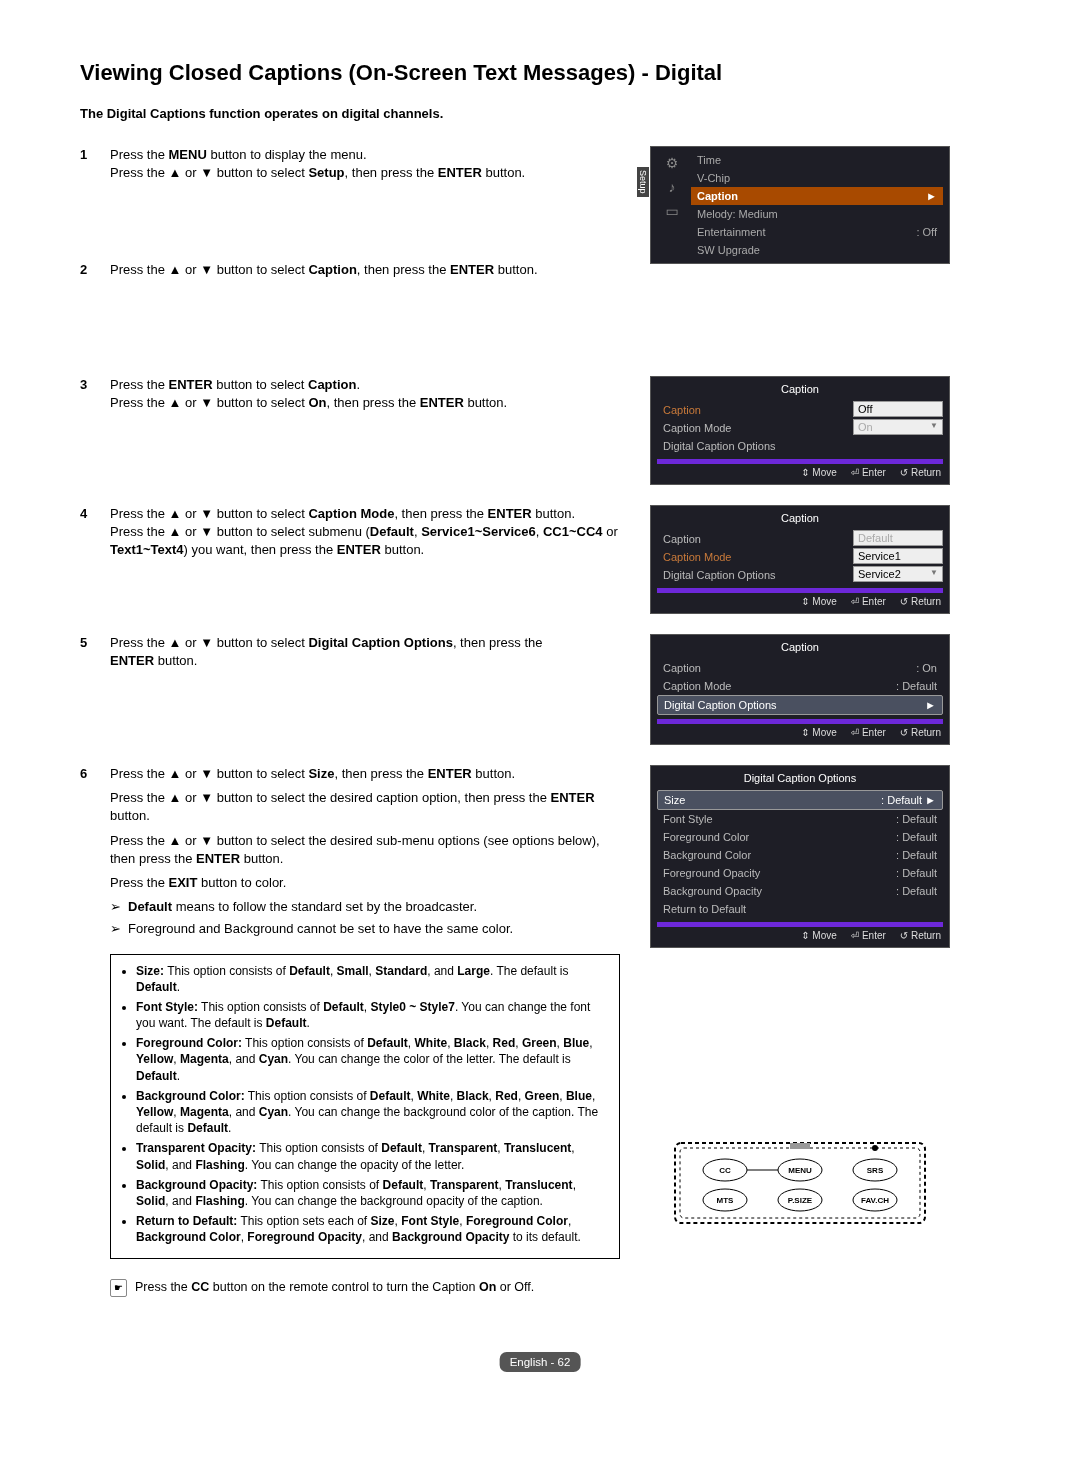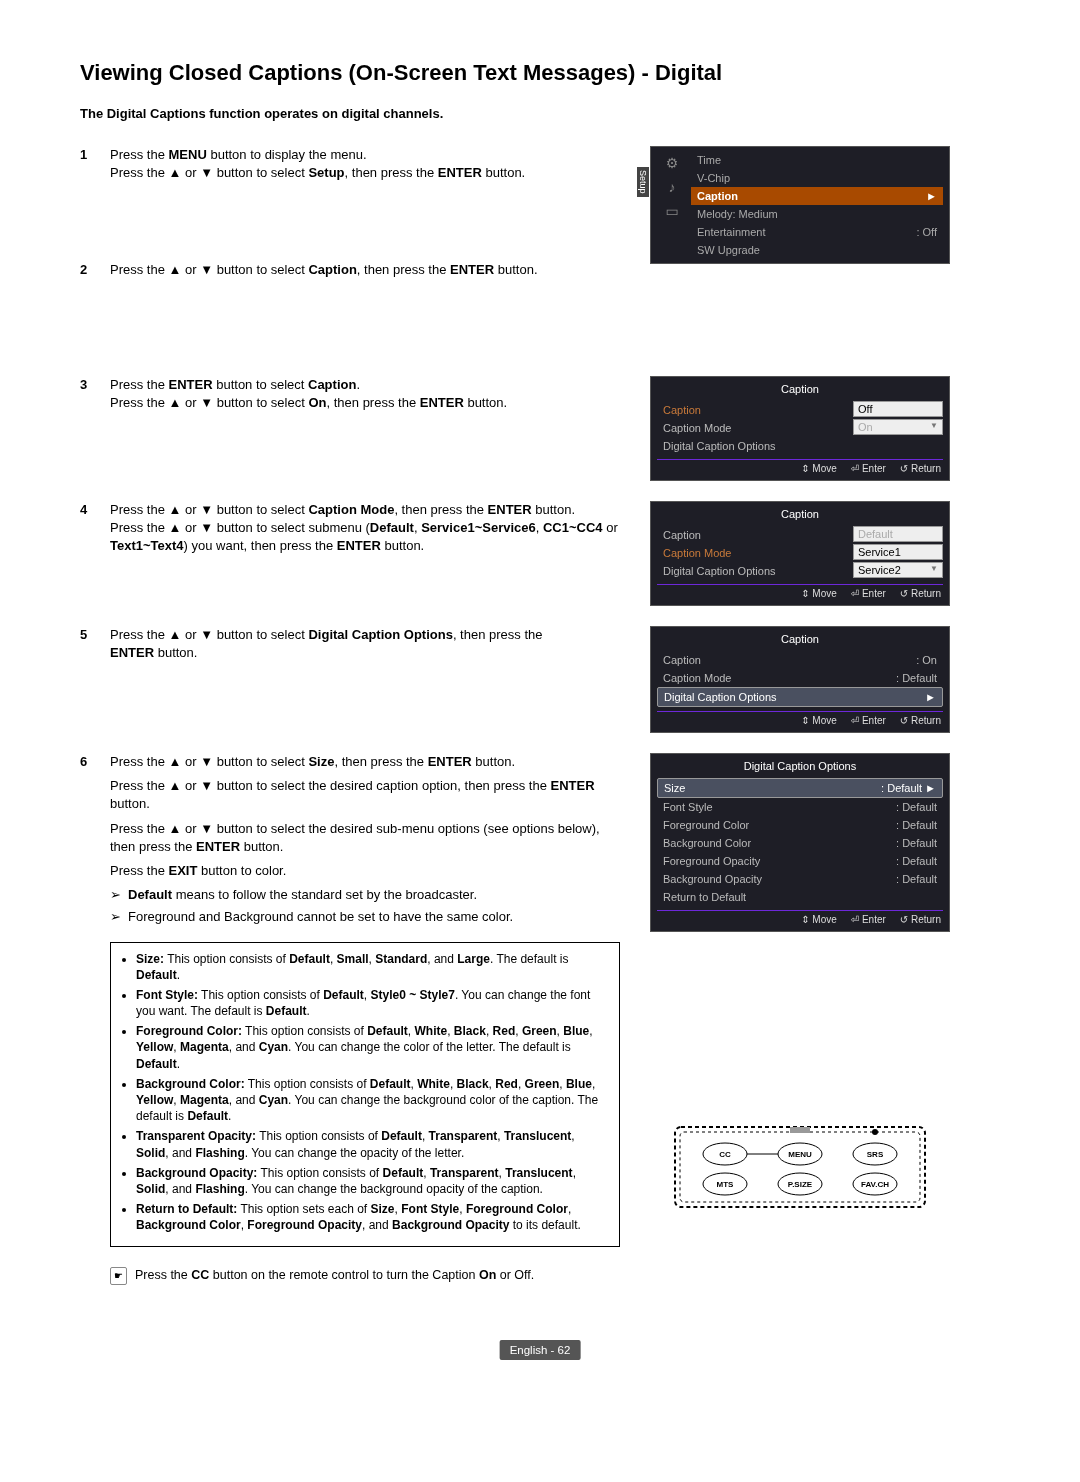--- a/index.html
+++ b/index.html
@@ -84,21 +84,21 @@
     text-align: center;
     margin-top: 30px;
     padding: 4px 10px;
     font-size: 11.5px;
     background: #555;
     color: #fff;
     display: inline-block;
     position: relative;
     left: 50%;
     transform: translateX(-50%);
-    border-radius: 2px;
+    border-radius: 7px;
   }
 
   
   .menu-box {
     background: #1e1e26;
     color: #bbb;
     border: 1px solid #555;
     margin-bottom: 20px;
     font-size: 11px;
     padding: 4px 6px;
@@ -119,21 +119,21 @@
     color: #fff;
     border: 1px solid #999;
     border-radius: 2px;
   }
   .menu-footer {
     display: flex;
     justify-content: flex-end;
     gap: 14px;
     font-size: 10px;
     color: #ddd;
-    border-top: 1px solid #6d28d9;
+    border-top: 5px solid #6d28d9;
     margin-top: 4px;
     padding: 3px 2px 2px 2px;
   }
   .menu-box .side {
     display: flex;
     align-items: flex-start;
   }
   .side-icons {
     width: 30px;
     display: flex;

